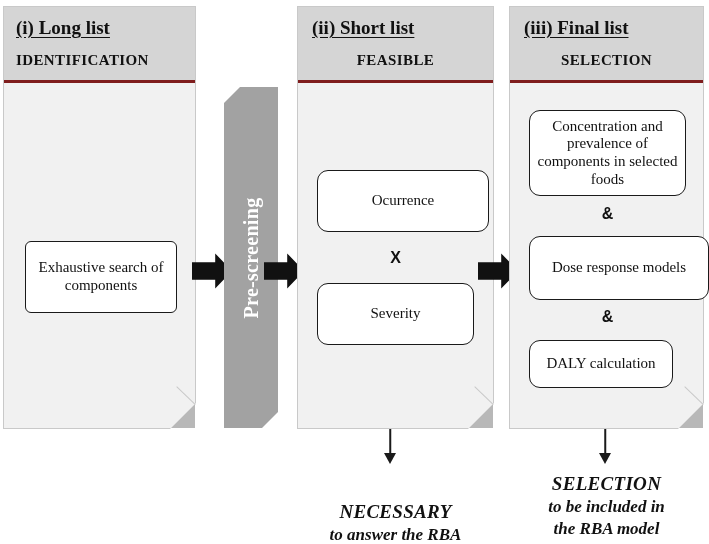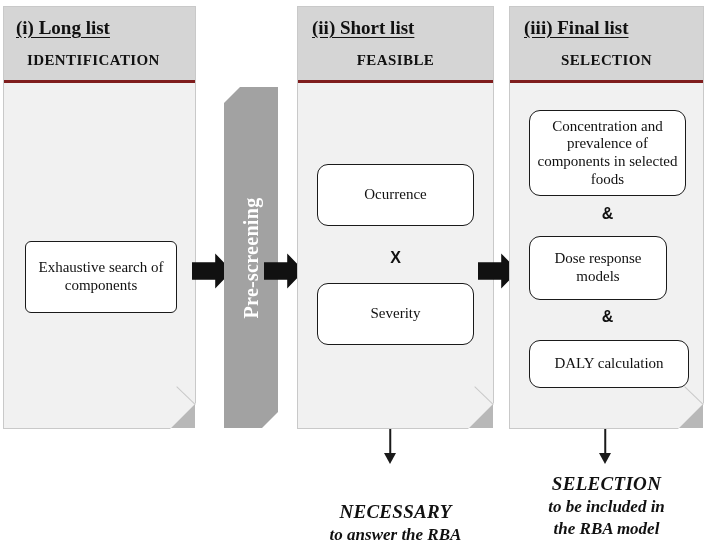--- a/index.html
+++ b/index.html
@@ -50,21 +50,21 @@
     position: absolute;
     top: 45px;
     width: 100%;
     text-align: center;
     font-family: "Liberation Serif", serif;
     font-weight: bold;
     font-size: 15px;
     color: #111111;
     letter-spacing: 0.4px;
   }
-  .panel-subtitle.leftsub { text-align: right; left: 23px; width: auto; }
+  .panel-subtitle.leftsub { text-align: right; left: 12px; width: auto; }
 
   
   .fold-white {
     position: absolute;
     right: -1px;
     bottom: -1px;
     width: 0; height: 0;
     border-left: 26px solid transparent;
     border-bottom: 26px solid #ffffff;
   }
@@ -213,21 +213,21 @@
   <div class="panel" style="left:297px; top:6px; width:197px; height:423px;">
     <div class="panel-header">
       <div class="panel-title ctr">(ii) Short list</div>
       <div class="panel-subtitle">FEASIBLE</div>
     </div>
     <div class="fold-white"></div>
     <div class="fold-gray"></div>
     <div class="fold-edge"></div>
   </div>
 
-  <div class="rbox" style="left:317px; top:164px; width:157px; height:62px;">Ocurrence</div>
+  <div class="rbox" style="left:317px; top:170px; width:172px; height:62px;">Ocurrence</div>
 
   <div class="op" style="left:317px; top:249px; width:157px;">X</div>
 
   <div class="rbox" style="left:317px; top:283px; width:157px; height:62px;">Severity</div>
 
   <div class="block-arrow" style="left:478px; top:251px;"></div>
 
   <div class="panel" style="left:509px; top:6px; width:195px; height:423px;">
     <div class="panel-header">
       <div class="panel-title ctr">(iii) Final list</div>
@@ -235,25 +235,25 @@
     </div>
     <div class="fold-white"></div>
     <div class="fold-gray"></div>
     <div class="fold-edge"></div>
   </div>
 
   <div class="rbox" style="left:529px; top:110px; width:157px; height:86px;">Concentration and prevalence of components in selected foods</div>
 
   <div class="op" style="left:529px; top:205px; width:157px;">&amp;</div>
 
-  <div class="rbox" style="left:529px; top:236px; width:138px; height:64px;">Dose response models</div>
+  <div class="rbox" style="left:529px; top:236px; width:180px; height:64px;">Dose response models</div>
 
   <div class="op" style="left:529px; top:308px; width:157px;">&amp;</div>
 
-  <div class="rbox" style="left:529px; top:340px; width:160px; height:48px;">DALY calculation</div>
+  <div class="rbox" style="left:529px; top:340px; width:144px; height:48px;">DALY calculation</div>
 
   <div class="down-arrow" style="left:383px; top:429px; width:14px; height:38px;">
     <div class="stem"></div>
     <div class="head"></div>
   </div>
 
   <div class="down-arrow" style="left:598px; top:429px; width:14px; height:38px;">
     <div class="stem"></div>
     <div class="head"></div>
   </div>

